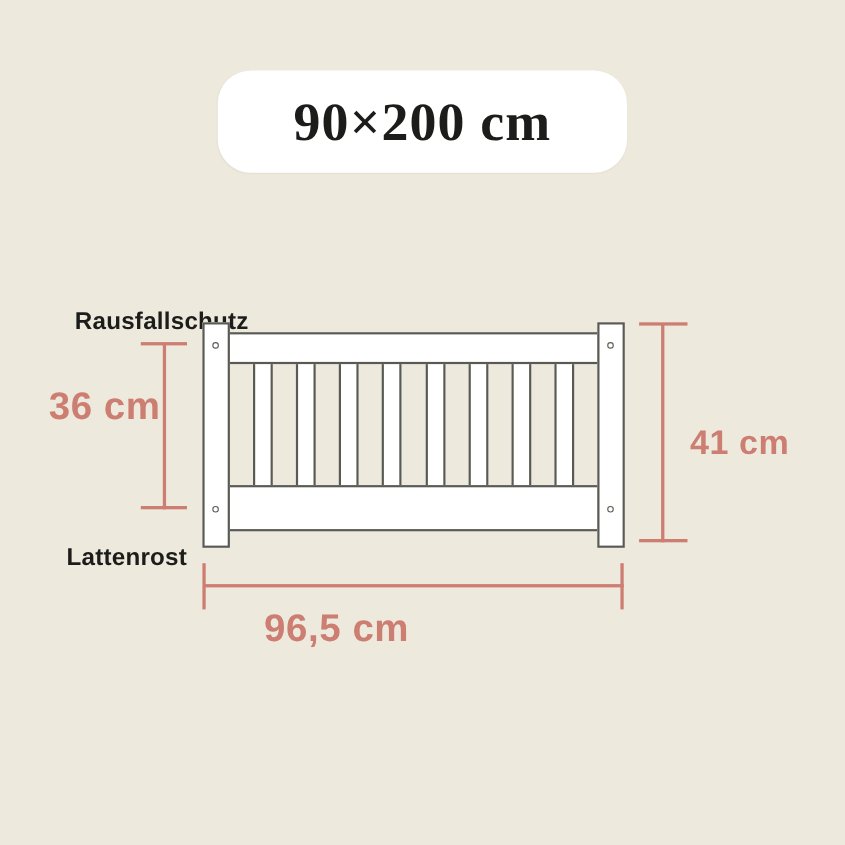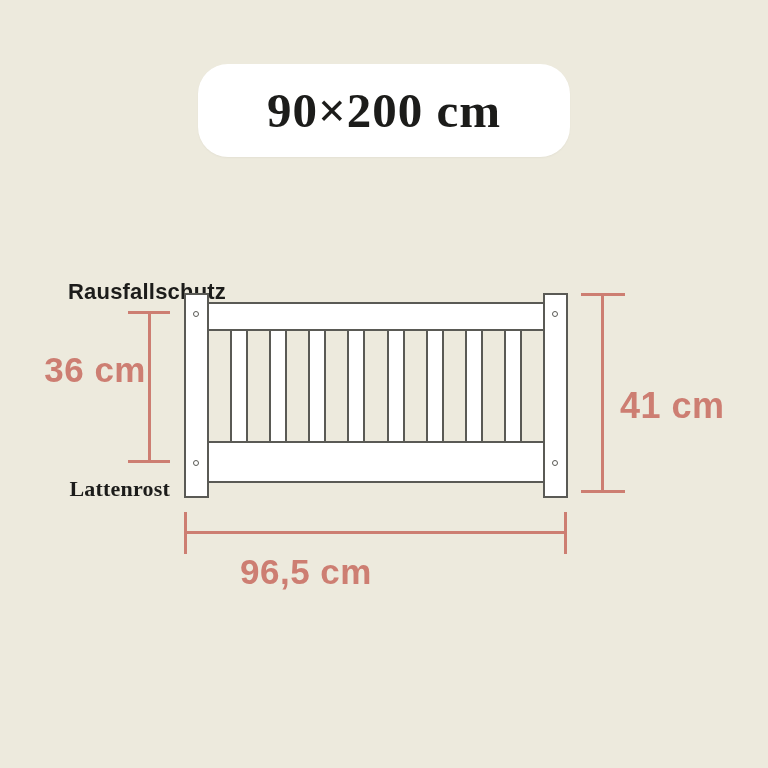--- a/index.html
+++ b/index.html
@@ -78,23 +78,23 @@
   .dim41-tick-bottom{left:581px;top:490px;width:44px;height:3px;}
   .dim96-line{left:185px;top:531px;width:382px;height:3px;}
   .dim96-tick-left{left:184px;top:512px;width:3px;height:42px;}
   .dim96-tick-right{left:564px;top:512px;width:3px;height:42px;}
 
   
   .lbl{position:absolute;line-height:1.1;white-space:nowrap;}
   .lbl-black{font-weight:700;color:var(--text);font-size:22px;letter-spacing:0.2px;}
   .lbl-accent{font-weight:700;color:var(--accent);letter-spacing:0.5px;}
   .lbl-rausfallschutz{left:20px;top:280px;width:156px;text-align:right;margin-left:48px;}
-  .lbl-lattenrost{left:20px;top:477px;width:150px;text-align:right;font-family:Liberation Serif, serif;}
+  .lbl-lattenrost{left:20px;top:495px;width:150px;text-align:right;}
   .lbl-36{left:16px;top:351px;width:130px;text-align:right;font-size:35px;}
-  .lbl-41{left:620px;top:386px;width:105px;text-align:left;font-size:36px;}
+  .lbl-41{left:620px;top:386px;width:105px;text-align:center;font-size:31px;}
   .lbl-96{left:240px;top:553px;width:280px;text-align:left;font-size:35px;}
 </style>
 </head>
 <body>
 
 <div class="stage">
 
   <div class="title-box">
     <span class="title-text">90×200 cm</span>
   </div>

